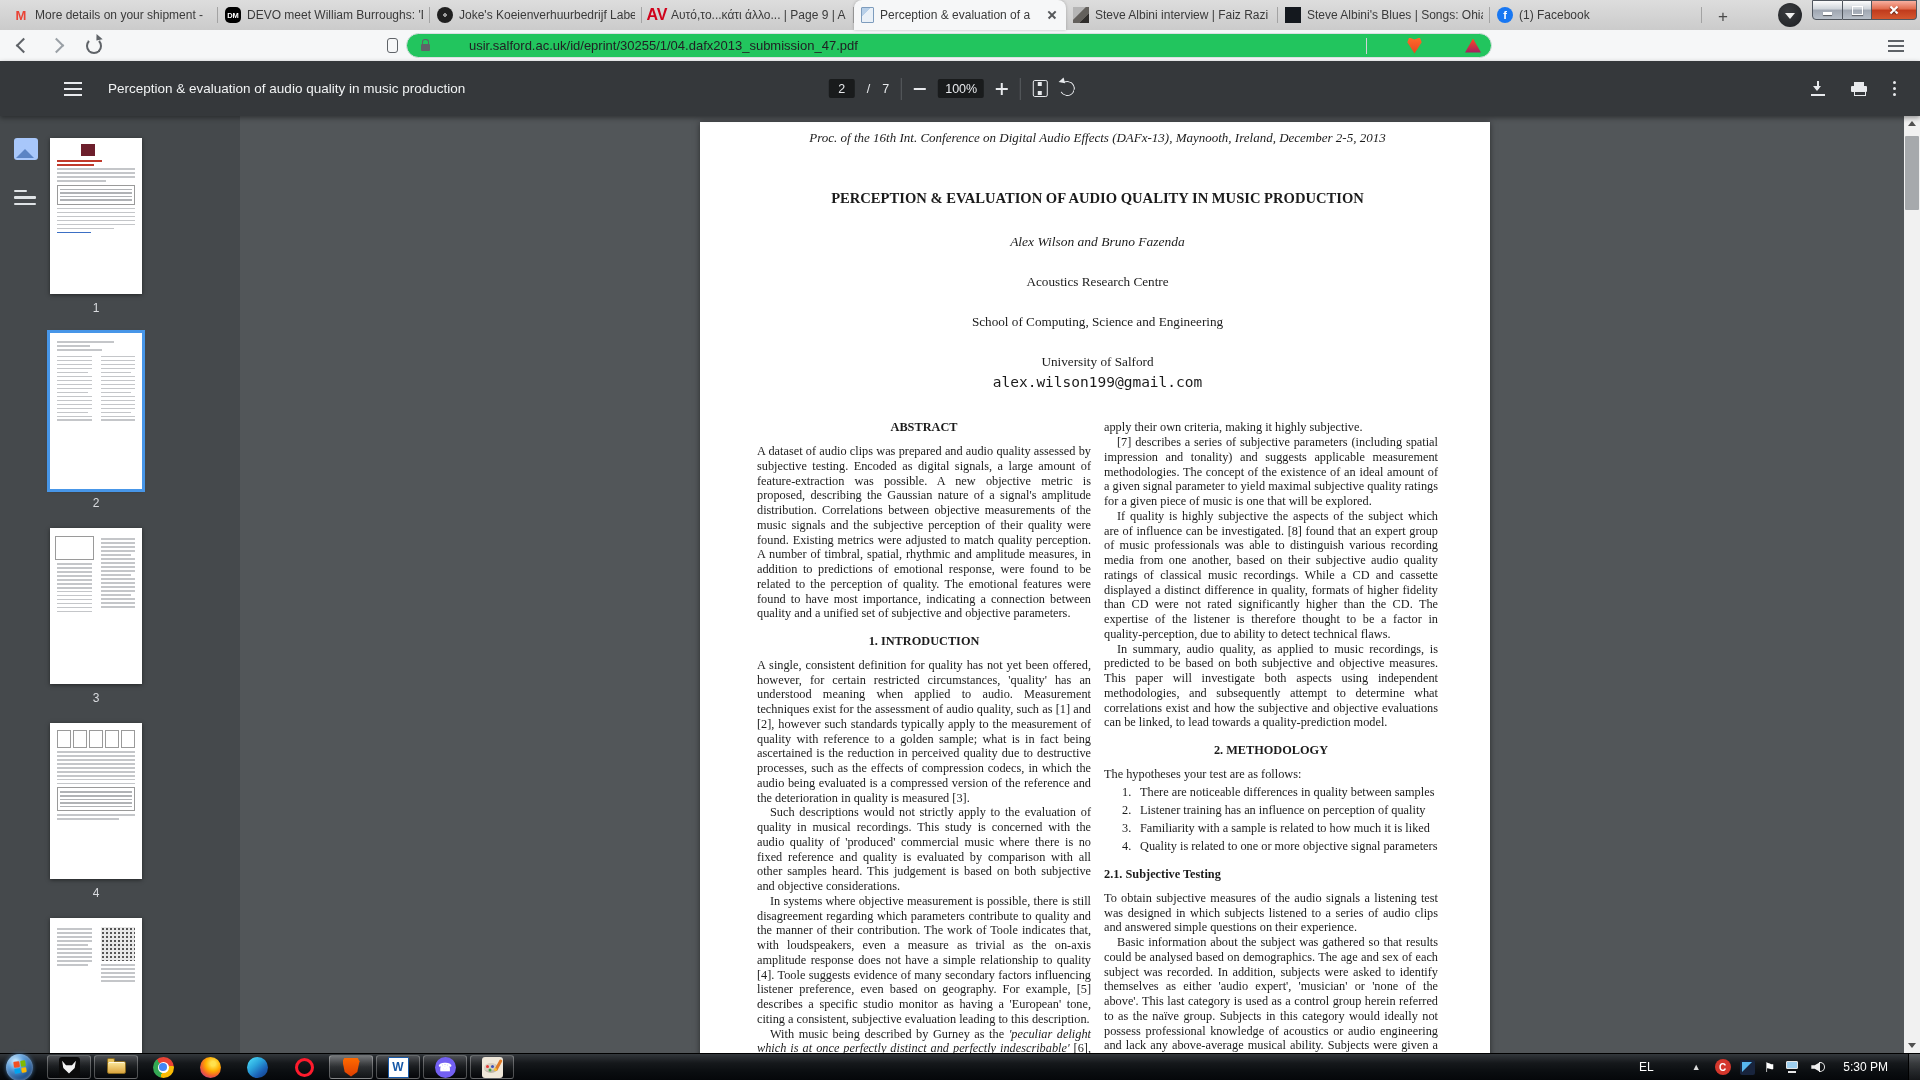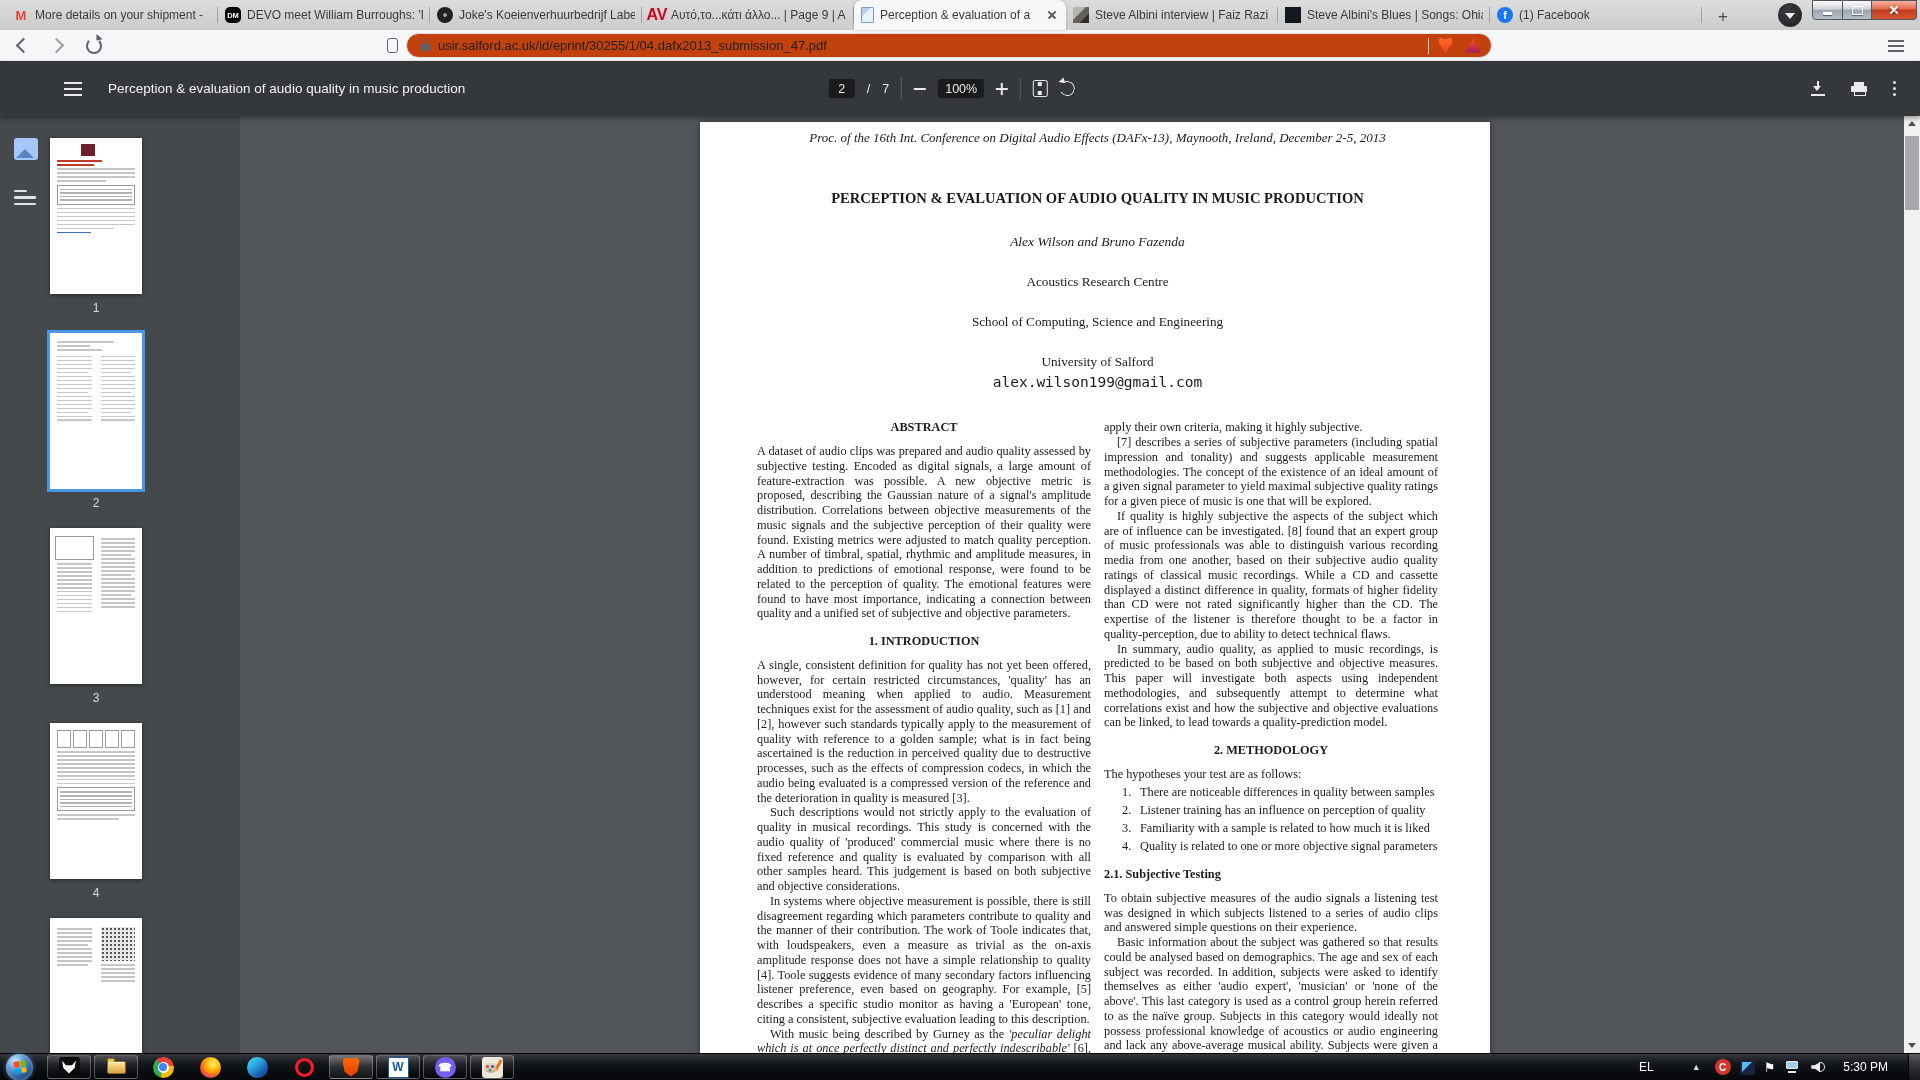--- a/index.html
+++ b/index.html
@@ -53,22 +53,22 @@
   .navbar{position:absolute;left:0;top:30px;width:1920px;height:31px;background:#f6f7f8;display:flex;align-items:center;}
   .nav-chevron{width:9px;height:9px;border-left:2px solid #5f6368;border-bottom:2px solid #5f6368;flex:none;}
   .chevron-back{transform:rotate(45deg);margin-left:18px;}
   .chevron-fwd{transform:rotate(-135deg);margin-left:22px;border-color:#9aa0a6;}
   .reload-icon{position:relative;width:12px;height:12px;border:2px solid #5f6368;border-radius:50%;
     border-top-color:transparent;margin-left:24px;flex:none;}
   .reload-icon::after{content:"";position:absolute;top:-4px;right:-2px;width:0;height:0;
     border-left:4px solid transparent;border-right:4px solid transparent;border-top:5px solid #5f6368;transform:rotate(40deg);}
   .readinglist-icon{box-sizing:border-box;width:11px;height:15px;border:1.6px solid #5f6368;border-radius:3px;
     margin-left:285px;flex:none;}
-  .url-field{box-sizing:border-box;margin-left:8px;width:1086px;height:25px;background:#c2410c;
-    border:1px solid #dcdfe3;border-radius:13px;display:flex;align-items:center;padding:0 10px;}
+  .url-field{box-sizing:border-box;margin-left:8px;width:1086px;height:25px;background:#22c55e;
+    border:1px solid #dcdfe3;border-radius:13px;display:flex;align-items:center;padding:0 10px;gap:31px;}
   .lock-icon{width:9px;height:7px;background:#5f6368;border-radius:1px;position:relative;margin:3px 8px 0 4px;flex:none;}
   .lock-icon::before{content:"";position:absolute;top:-5px;left:1.2px;width:5px;height:4px;
     border:1.5px solid #5f6368;border-bottom:none;border-radius:3px 3px 0 0;}
   .url-text{font-size:13px;color:#202124;flex:1;overflow:hidden;white-space:nowrap;}
   .url-sep{width:1px;height:16px;background:#d0d3d7;margin:0 9px;}
   .brave-lion-icon{width:15px;height:16px;background:linear-gradient(#ff6a2a,#e8431f);
     clip-path:polygon(50% 100%,2% 30%,14% 0,50% 12%,86% 0,98% 30%);margin-right:12px;flex:none;}
   .bat-icon{width:16px;height:14px;background:linear-gradient(#ff4724,#9e1f63);
     clip-path:polygon(50% 0,100% 100%,0 100%);flex:none;}
   .menu-icon{margin-left:auto;margin-right:16px;width:16px;display:flex;flex-direction:column;gap:3px;}

